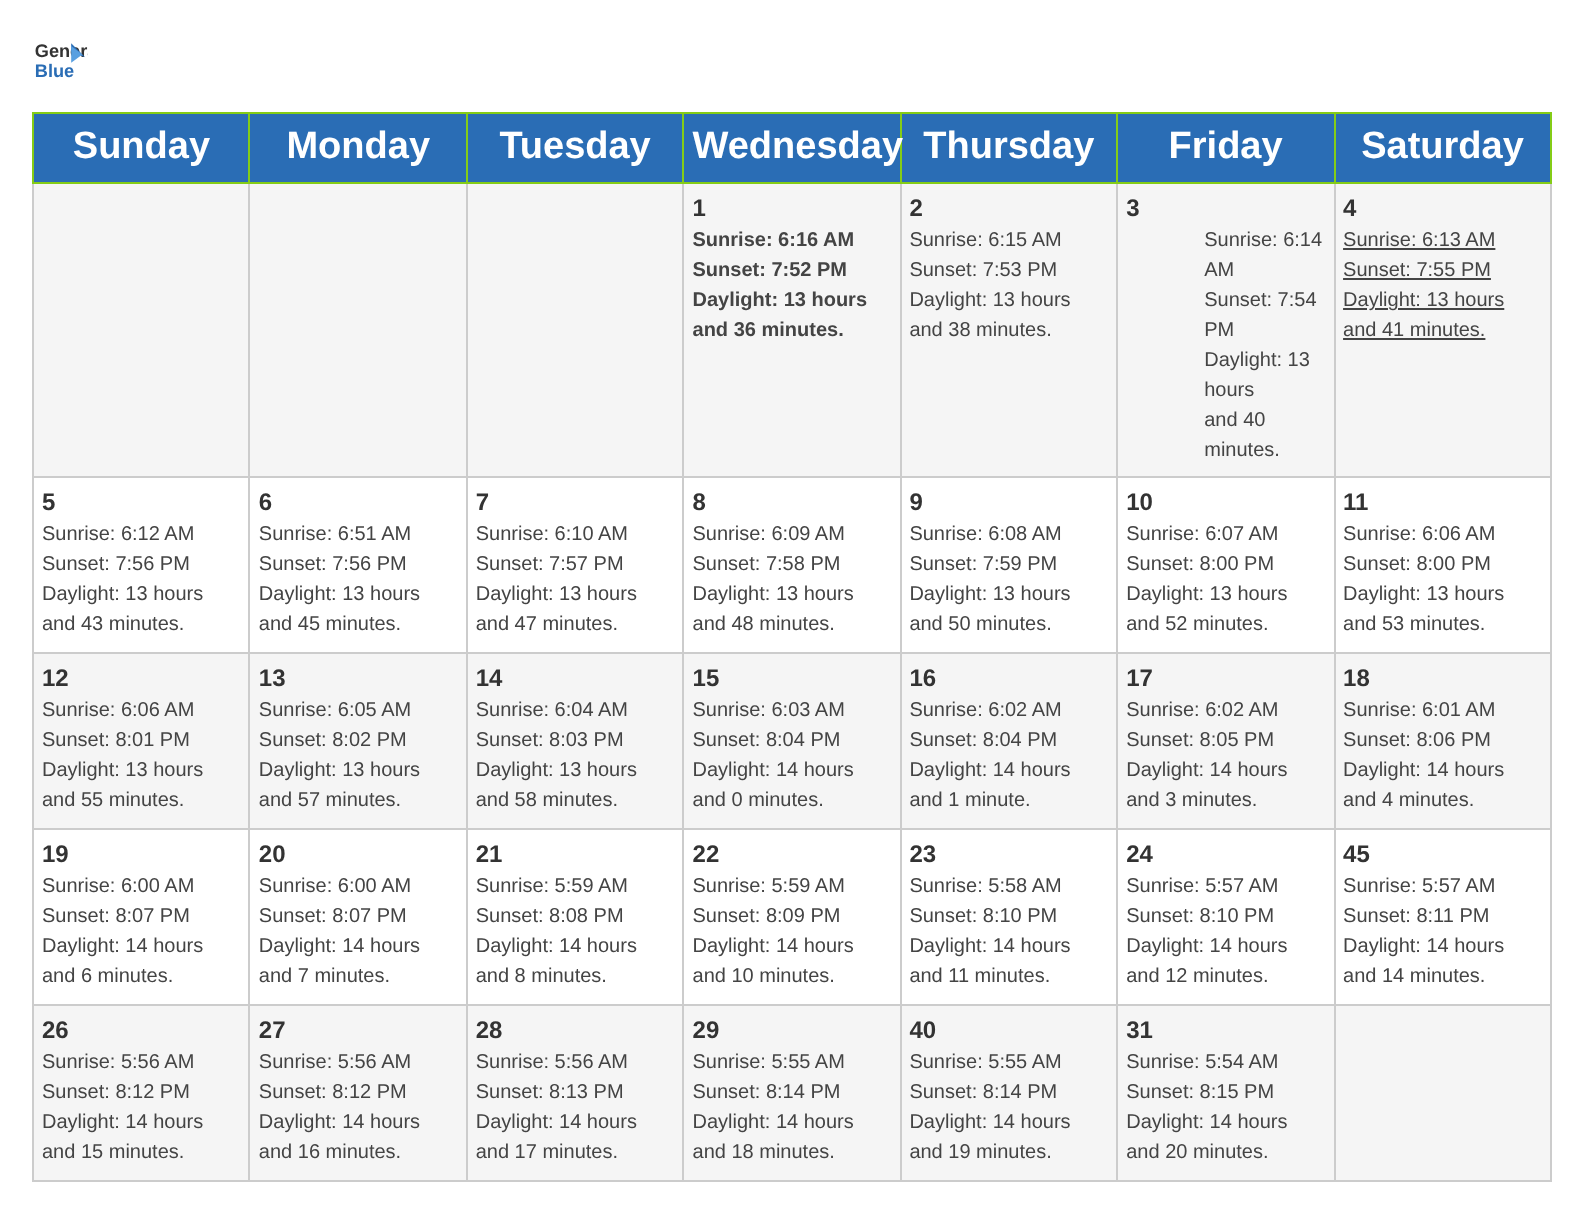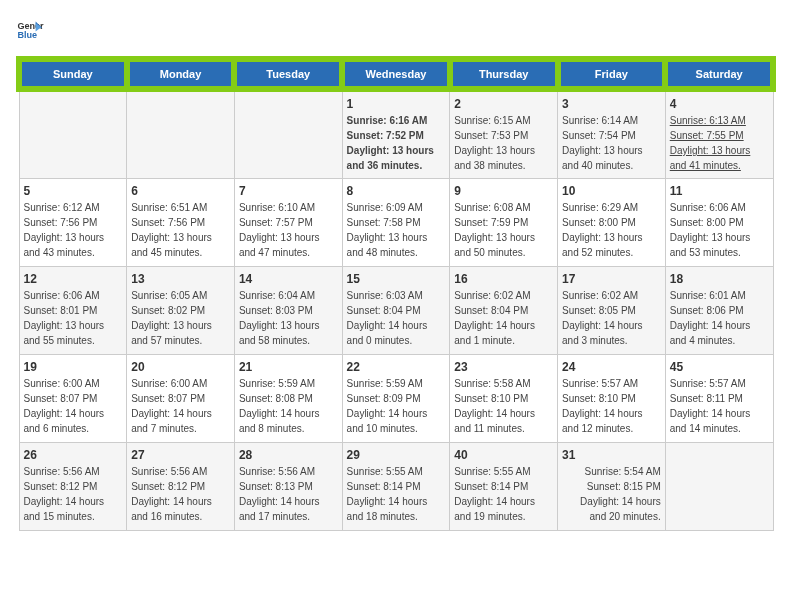--- a/index.html
+++ b/index.html
@@ -51,24 +51,24 @@
       width: 100%;
       border-collapse: collapse;
       table-layout: fixed;
     }
     thead tr {
       background: #2a6db5;
       color: #fff;
     }
     thead th {
       padding: 6px 4px;
-      font-size: 11px;
+      font-size: 19px;
       font-weight: bold;
       text-align: center;
-      border: 6px solid #84cc16;
+      border: 1px solid #84cc16;
     }
     tbody tr {
       background: #fff;
     }
     tbody tr:nth-child(odd) {
       background: #f5f5f5;
     }
     tbody td {
       vertical-align: top;
       padding: 5px 4px;
@@ -139,21 +139,21 @@
         </td>
         <td>
           <span class="day-num">2</span>
           <div class="day-info" style="white-space: pre-line;">Sunrise: 6:15 AM
 Sunset: 7:53 PM
 Daylight: 13 hours
 and 38 minutes.</div>
         </td>
         <td>
           <span class="day-num">3</span>
-          <div class="day-info" style="white-space: pre-line;">Sunrise: 6:14 AM
+          <div class="day-info" style="white-space: pre-line; margin-left: 39px;">Sunrise: 6:14 AM
 Sunset: 7:54 PM
 Daylight: 13 hours
 and 40 minutes.</div>
         </td>
         <td>
           <span class="day-num">4</span>
           <div class="day-info" style="white-space: pre-line; text-decoration: underline;">Sunrise: 6:13 AM
 Sunset: 7:55 PM
 Daylight: 13 hours
 and 41 minutes.</div>
@@ -190,21 +190,21 @@
         </td>
         <td>
           <span class="day-num">9</span>
           <div class="day-info" style="white-space: pre-line;">Sunrise: 6:08 AM
 Sunset: 7:59 PM
 Daylight: 13 hours
 and 50 minutes.</div>
         </td>
         <td>
           <span class="day-num">10</span>
-          <div class="day-info" style="white-space: pre-line;">Sunrise: 6:29 AM
+          <div class="day-info" style="white-space: pre-line;">Sunrise: 6:07 AM
 Sunset: 8:00 PM
 Daylight: 13 hours
 and 52 minutes.</div>
         </td>
         <td>
           <span class="day-num">11</span>
           <div class="day-info" style="white-space: pre-line;">Sunrise: 6:06 AM
 Sunset: 8:00 PM
 Daylight: 13 hours
 and 53 minutes.</div>
@@ -343,21 +343,21 @@
         </td>
         <td>
           <span class="day-num">40</span>
           <div class="day-info" style="white-space: pre-line;">Sunrise: 5:55 AM
 Sunset: 8:14 PM
 Daylight: 14 hours
 and 19 minutes.</div>
         </td>
         <td>
           <span class="day-num">31</span>
-          <div class="day-info" style="white-space: pre-line; text-align: right;">Sunrise: 5:54 AM
+          <div class="day-info" style="white-space: pre-line;">Sunrise: 5:54 AM
 Sunset: 8:15 PM
 Daylight: 14 hours
 and 20 minutes.</div>
         </td>
         <td></td>
       </tr>
     </tbody>
 </table>
 
 </body></html>

